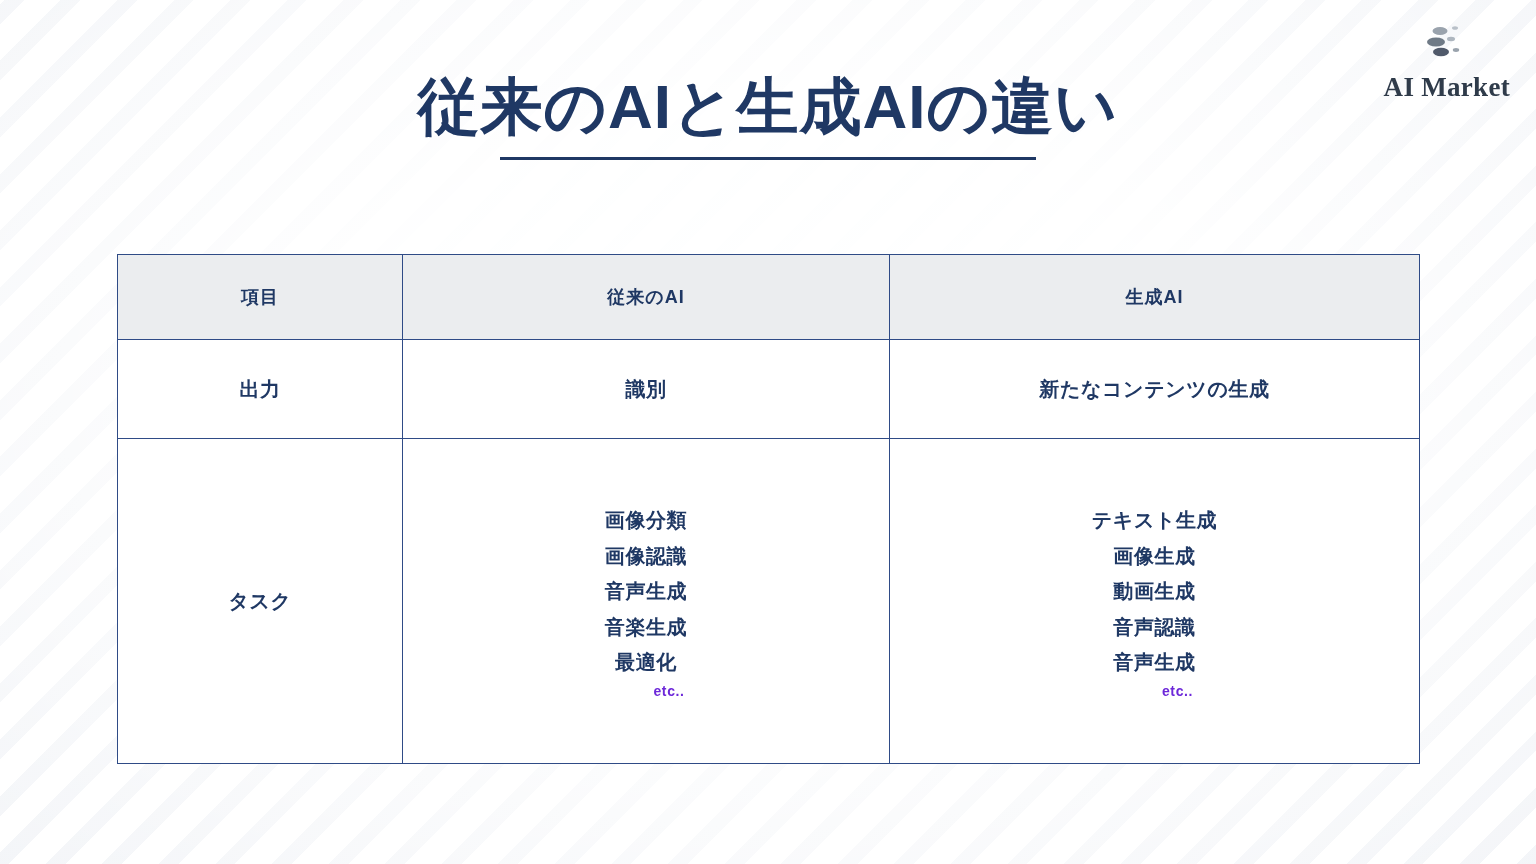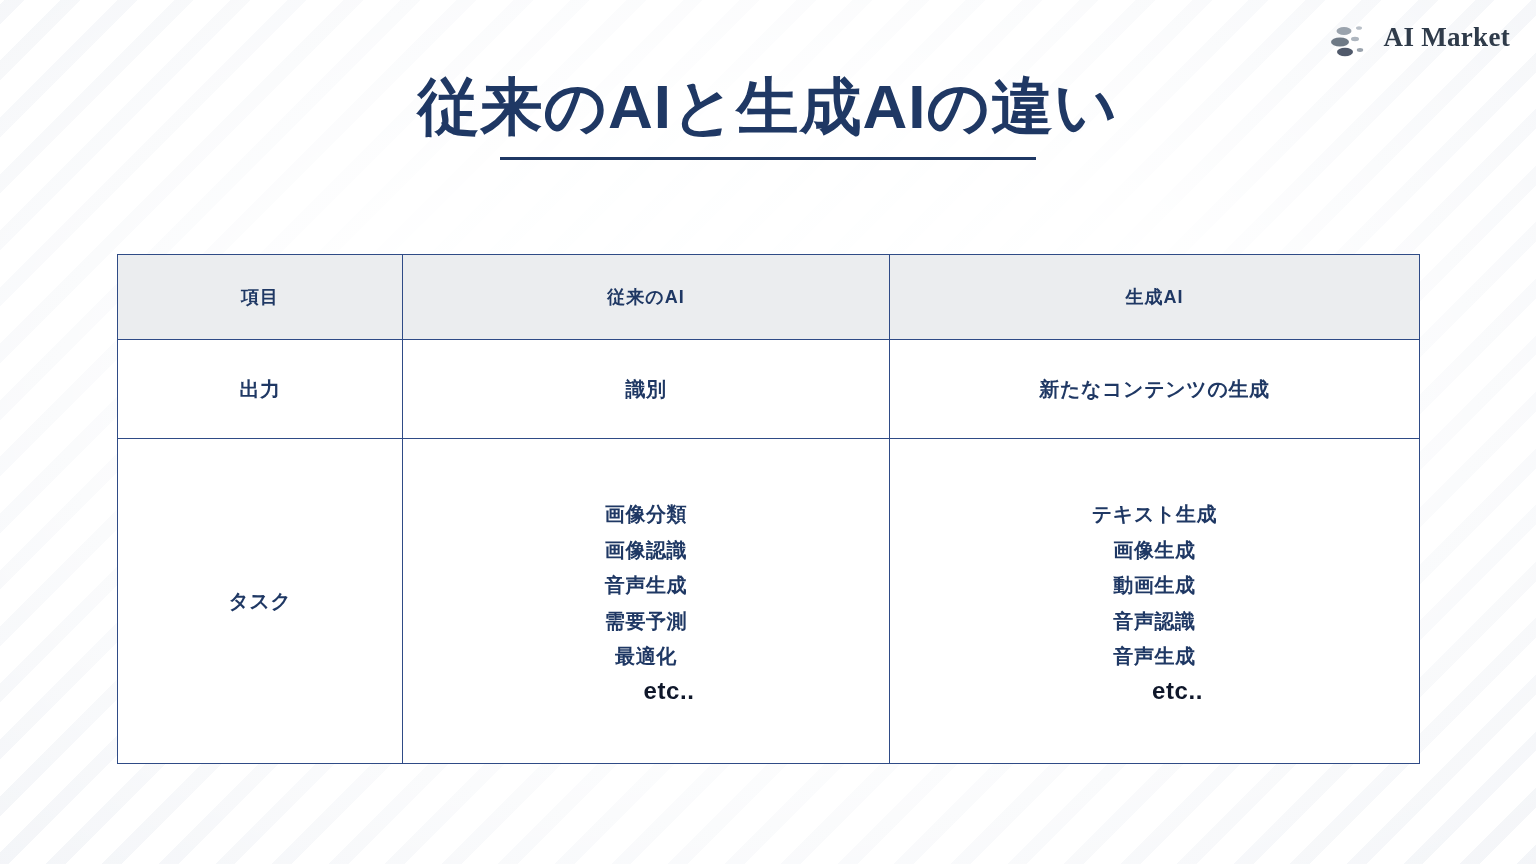--- a/index.html
+++ b/index.html
@@ -42,21 +42,23 @@
     width: 100%;
     height: 100%;
   }
 
   
   .logo {
     position: absolute;
     top: 22px;
     right: 26px;
     display: flex;
+    align-items: center;
     gap: 10px;
+    flex-direction: column;
   }
   .logo-mark {
     width: 46px;
     height: 40px;
     position: relative;
   }
   .logo-text {
     font-family: "Liberation Serif", serif;
     font-size: 27px;
     font-weight: 700;
@@ -136,23 +138,23 @@
     line-height: 1.78;
     font-size: 20px;
     font-weight: 700;
     color: #1f3864;
   }
   .task-list li { white-space: nowrap; }
   .etc {
     display: block;
     margin-top: 2px;
     padding-left: 46px;
-    font-size: 24px;
-    font-weight: 700;
-    color: #0f172a;
+    font-size: 14px;
+    font-weight: 700;
+    color: #6d28d9;
   }
 </style>
 </head>
 <body>
 
 <div class="slide"></div>
 
 <div class="content">
 
   <div class="logo">
@@ -194,21 +196,21 @@
           <td>識別</td>
           <td>新たなコンテンツの生成</td>
         </tr>
         <tr class="row-task">
           <td>タスク</td>
           <td>
             <ul class="task-list">
               <li>画像分類</li>
               <li>画像認識</li>
               <li>音声生成</li>
-              <li>需要予測</li>
+              <li>音楽生成</li>
               <li>最適化</li>
             </ul>
             <span class="etc">etc..</span>
           </td>
           <td>
             <ul class="task-list">
               <li>テキスト生成</li>
               <li>画像生成</li>
               <li>動画生成</li>
               <li>音声認識</li>

